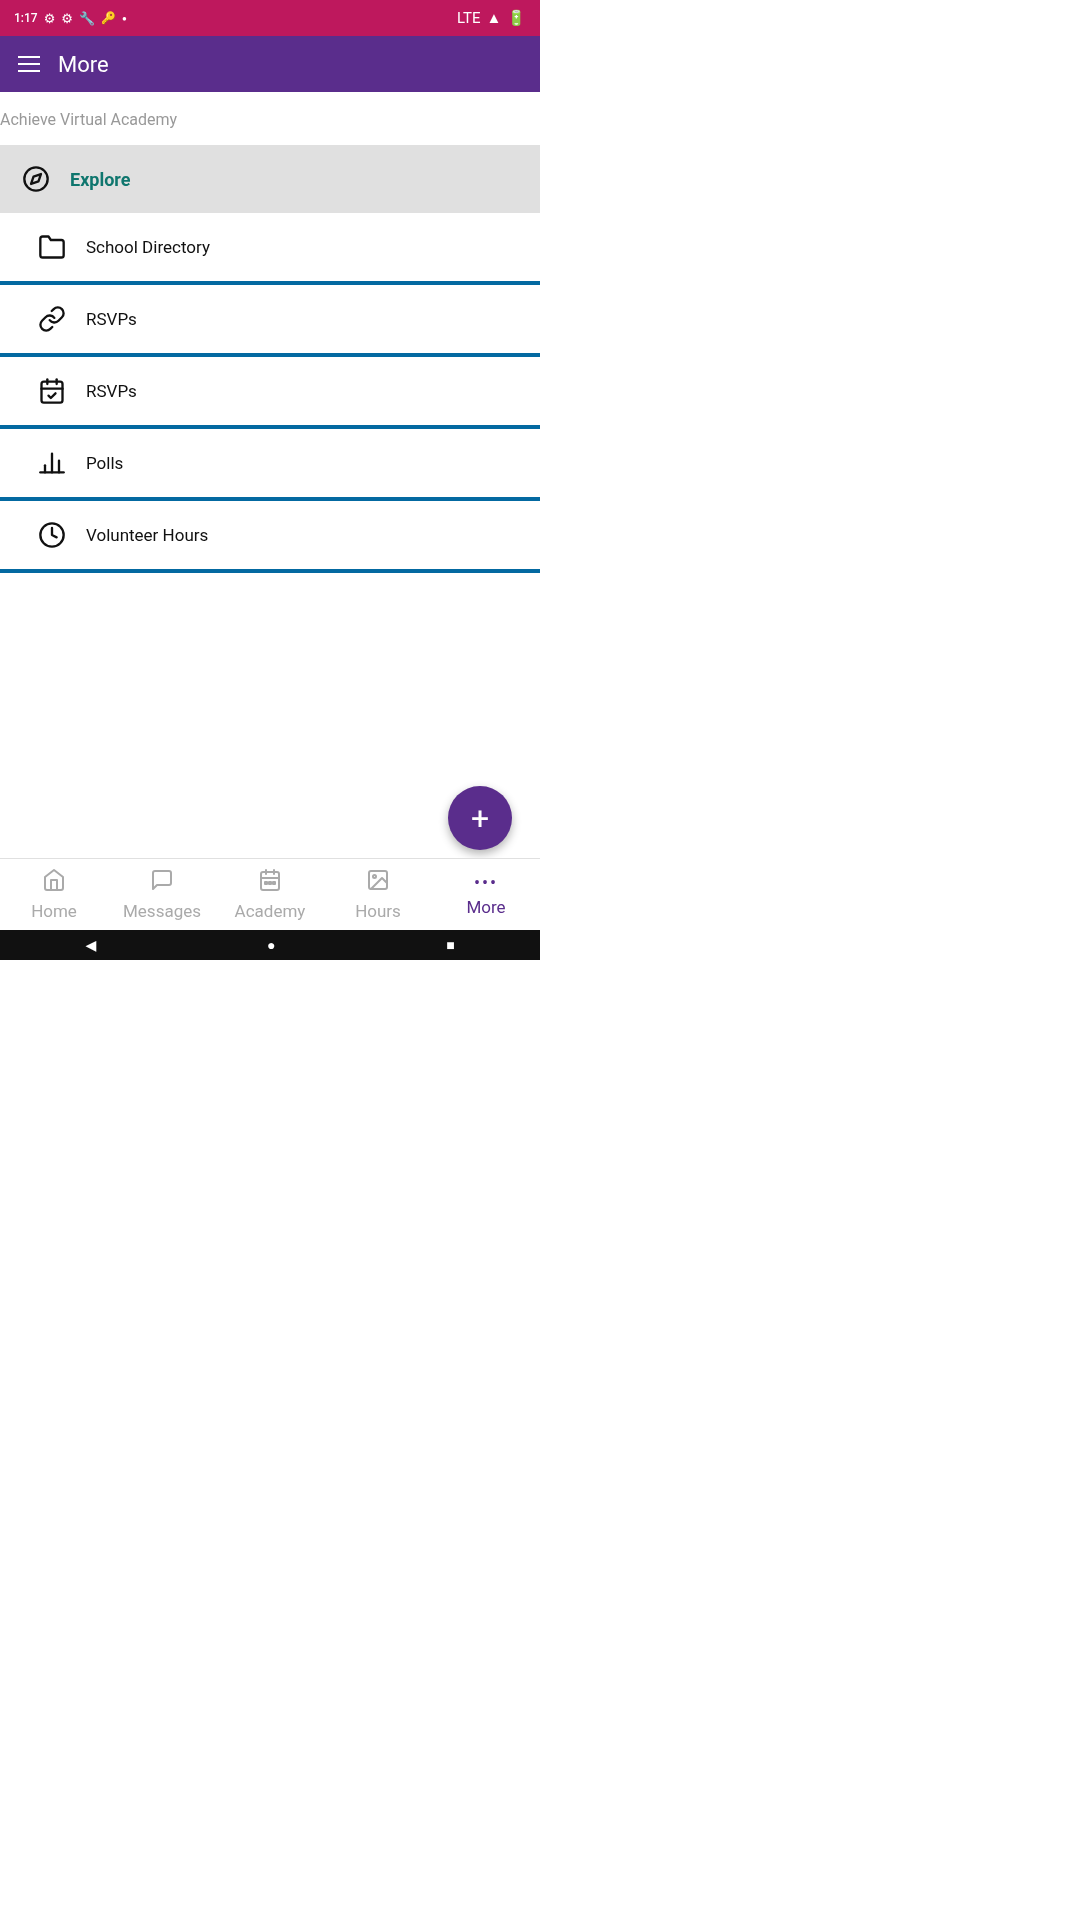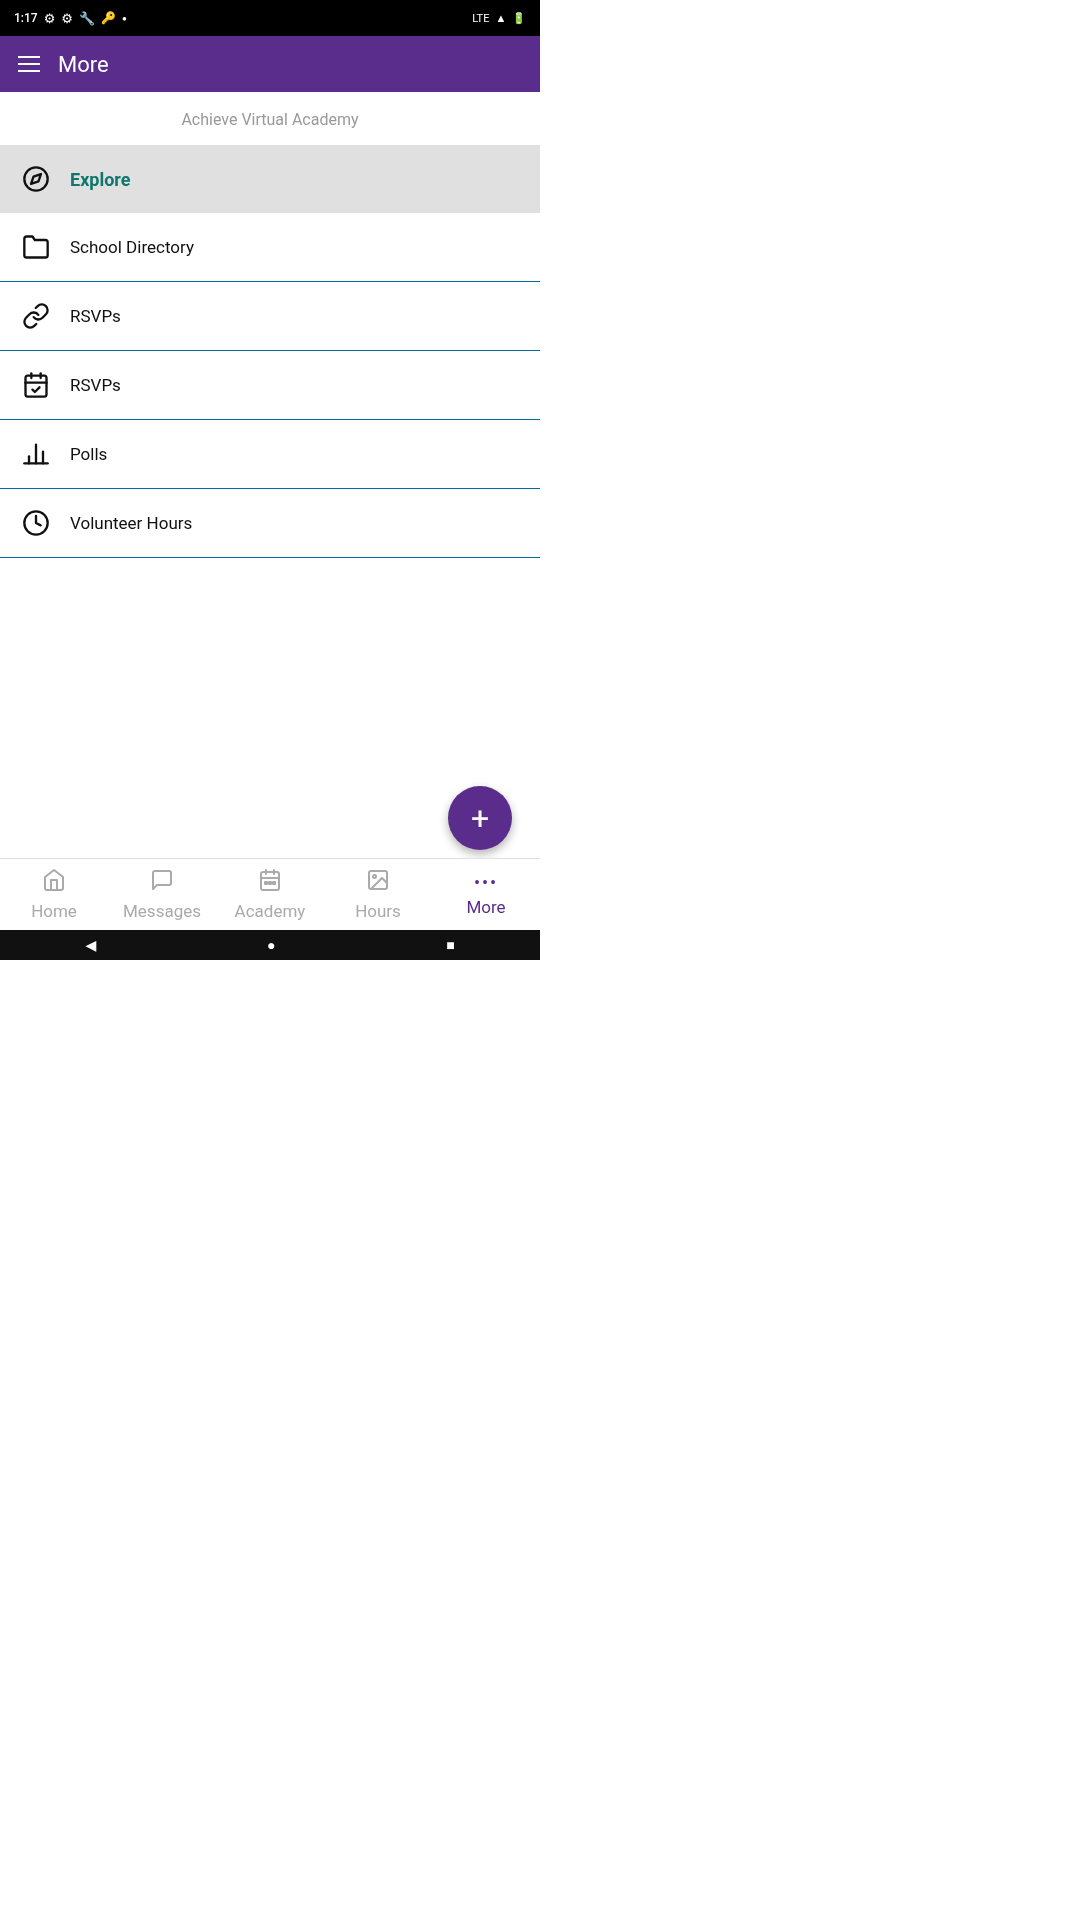--- a/index.html
+++ b/index.html
@@ -9,40 +9,40 @@
       width: 540px;
       height: 960px;
       font-family: -apple-system, BlinkMacSystemFont, 'Segoe UI', Roboto, sans-serif;
       background: #fff;
       overflow: hidden;
       position: relative;
     }
 
     
     .status-bar {
-      background: #000000;
+      background: #be185d;
       color: #fff;
       display: flex;
       justify-content: space-between;
       align-items: center;
       padding: 6px 14px;
       height: 36px;
       font-size: 12px;
     }
     .status-left {
       display: flex;
       align-items: center;
       gap: 6px;
       font-weight: 500;
     }
     .status-right {
       display: flex;
       align-items: center;
       gap: 6px;
-      font-size: 11px;
+      font-size: 15px;
     }
 
     
     .header {
       background: #5a2d8c;
       color: #fff;
       display: flex;
       align-items: center;
       padding: 0 18px;
       height: 56px;
@@ -61,21 +61,21 @@
       display: block;
     }
     .header-title {
       font-size: 22px;
       font-weight: 400;
       color: #fff;
     }
 
     
     .school-name {
-      text-align: center;
+      text-align: left;
       color: #999;
       font-size: 16px;
       padding: 18px 0 16px;
       background: #fff;
     }
 
     
     .menu-list {
       list-style: none;
     }
@@ -91,23 +91,23 @@
     .menu-section-header .menu-label {
       font-size: 18px;
       font-weight: 700;
       color: #0f766e;
     }
 
     .menu-item {
       background: #fff;
       display: flex;
       align-items: center;
-      padding: 16px 18px;
+      padding: 16px 34px;
       gap: 16px;
-      border-bottom: 1px solid #0369a1;
+      border-bottom: 4px solid #0369a1;
       cursor: pointer;
     }
     .menu-item .menu-label {
       font-size: 17px;
       color: #111;
     }
 
     .menu-icon {
       width: 36px;
       height: 36px;

